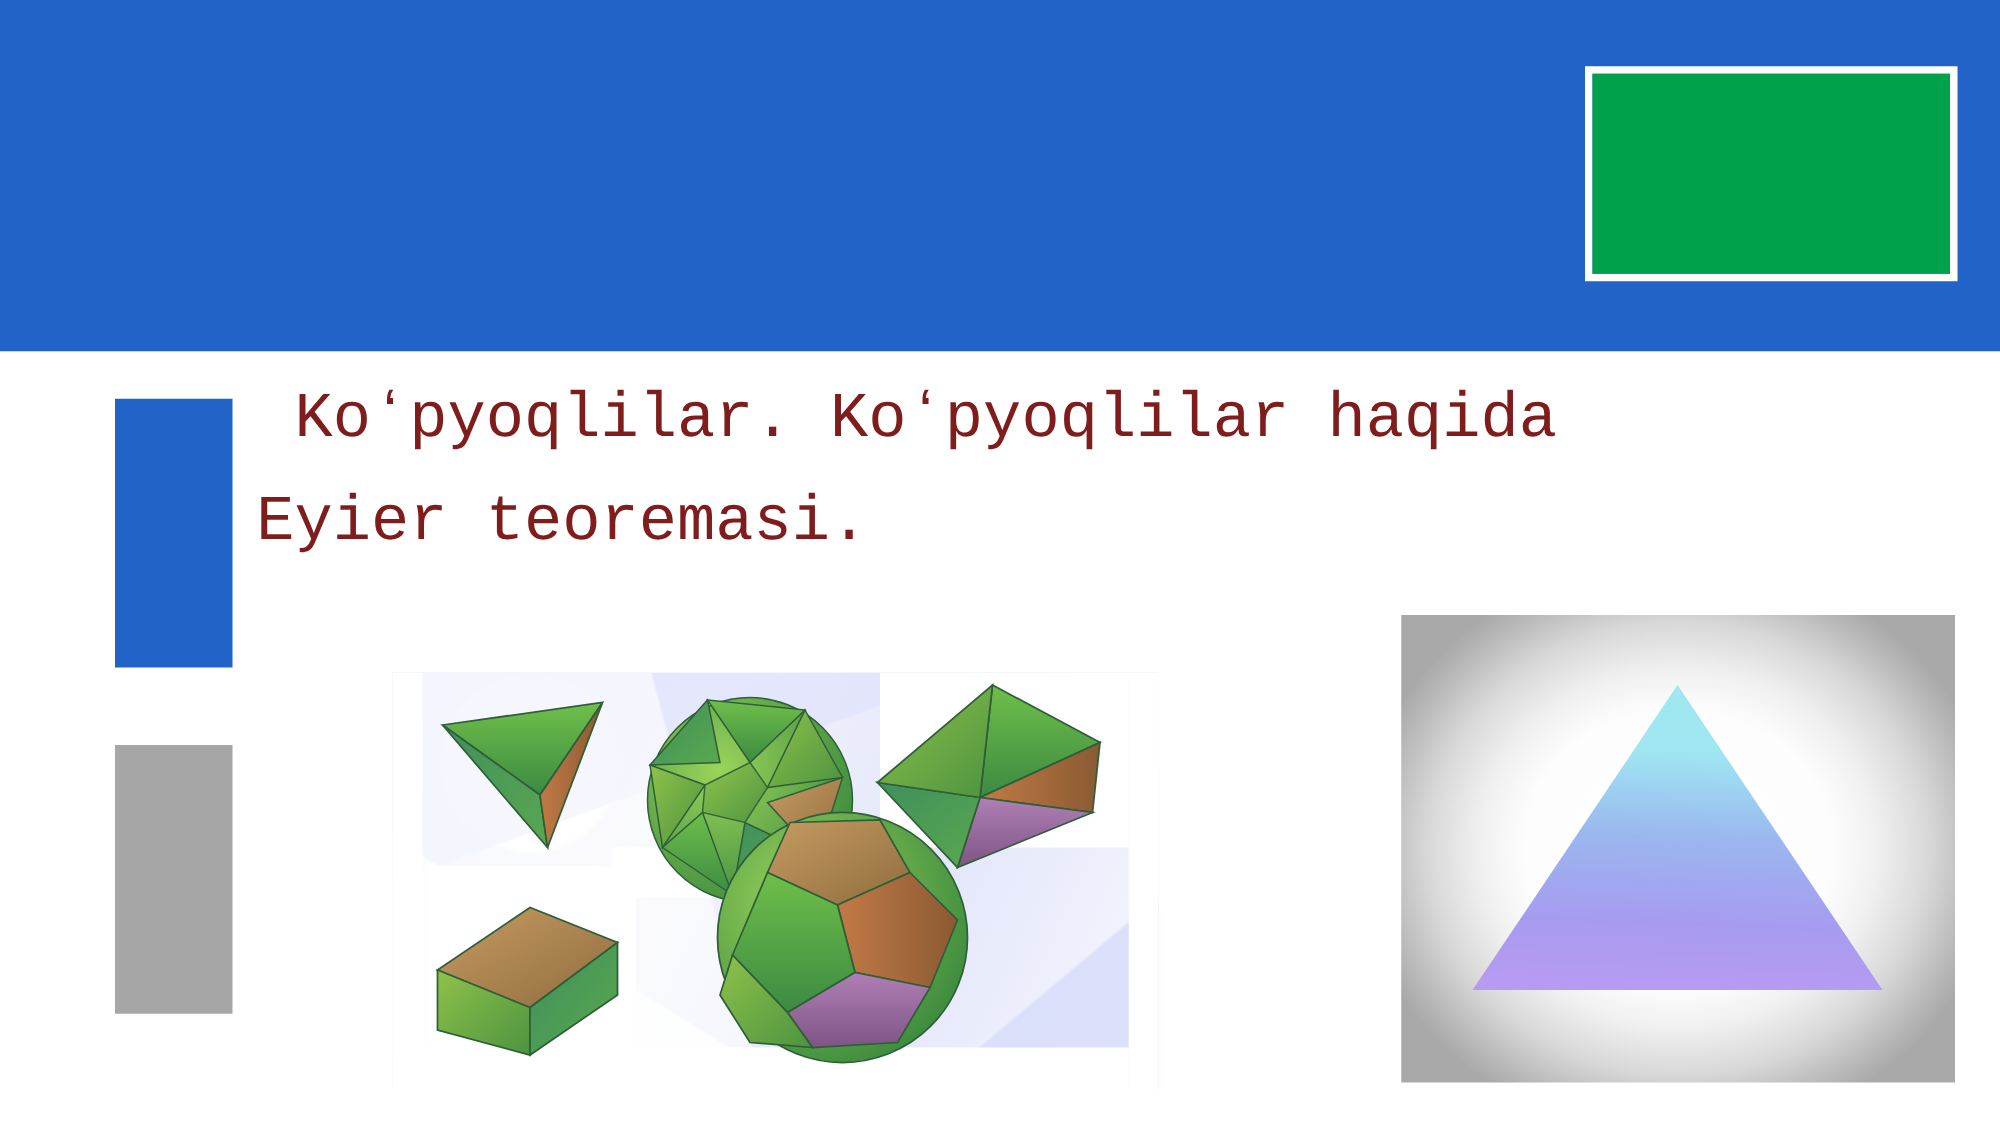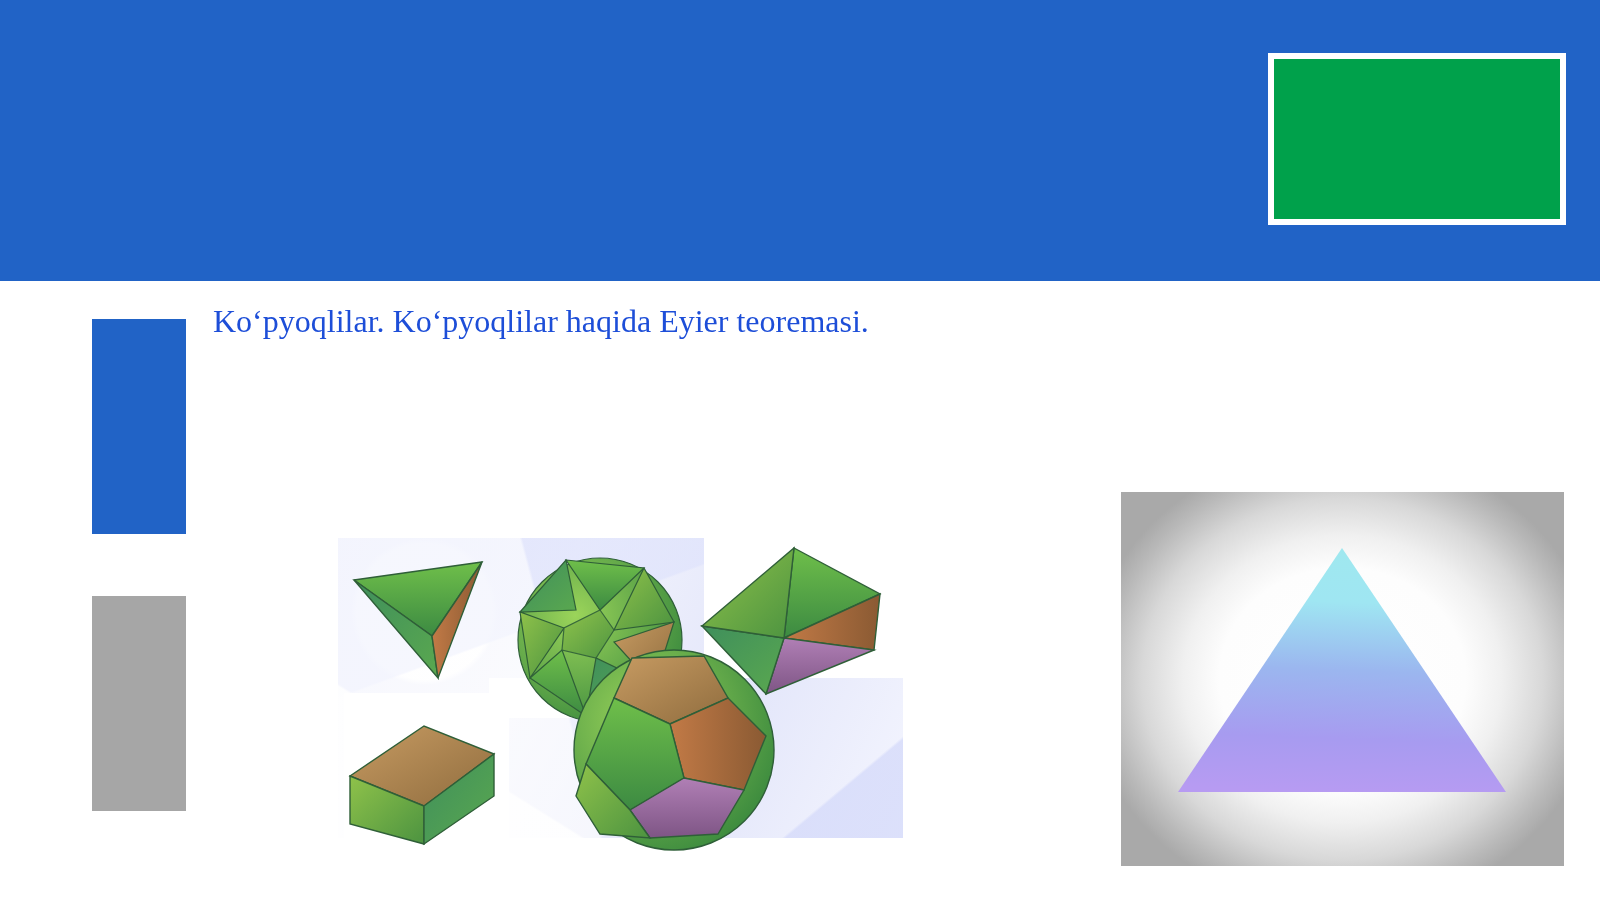--- a/index.html
+++ b/index.html
@@ -61,24 +61,24 @@
     height: 215px;
     background: #a6a6a6;
   }
   .title-block {
     position: absolute;
     left: 205px;
     top: 296px;
     width: 1180px;
   }
   .title-text {
-    font-family: Liberation Serif, serif;
-    font-size: 32px;
+    font-family: Liberation Mono, monospace;
+    font-size: 51px;
     line-height: 1.6;
-    color: #1d4ed8;
+    color: #7f1d1d;
     font-weight: 400;
     letter-spacing: 0px;
     white-space: pre-wrap;
   }
   
   .pic-polyhedra {
     position: absolute;
     left: 314px;
     top: 538px;
     width: 613px;

